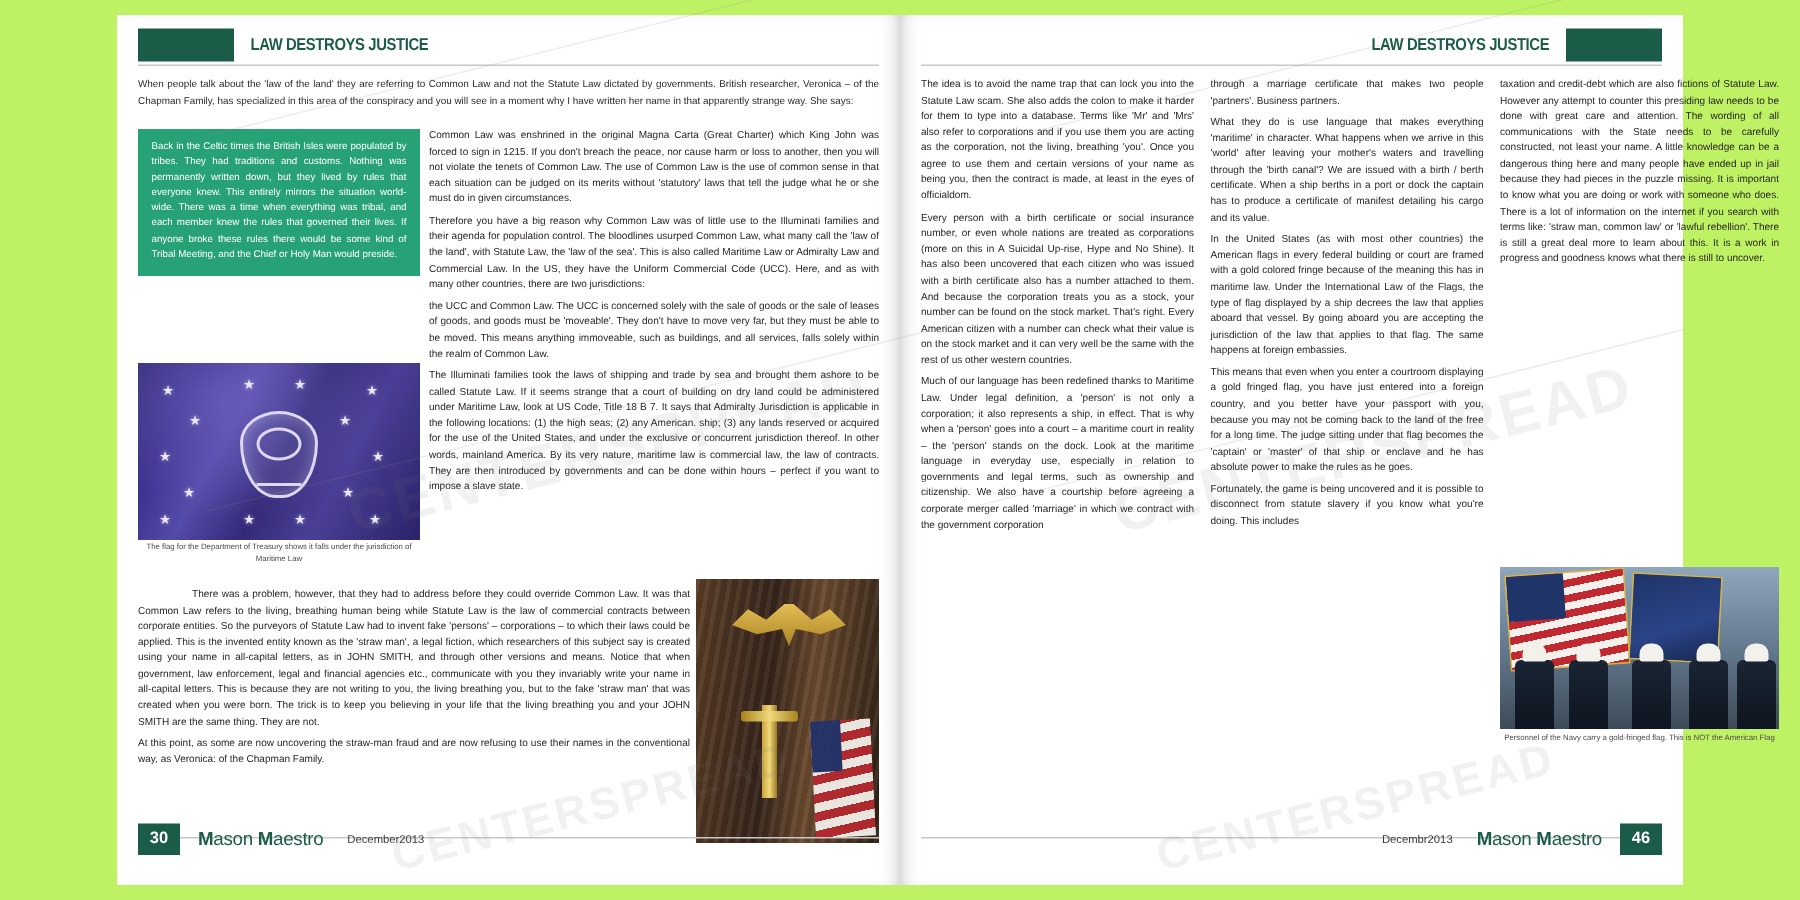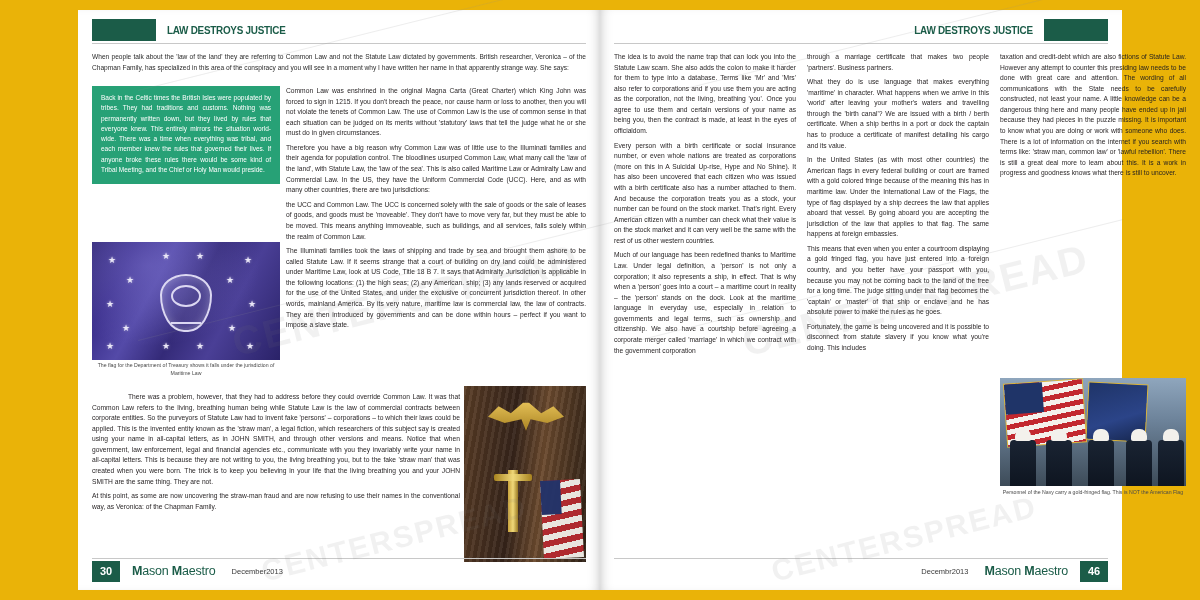--- a/index.html
+++ b/index.html
@@ -5,21 +5,21 @@
   * { box-sizing: border-box; margin: 0; padding: 0; }
   html, body {
     width: 1200px; height: 600px;
     background: #ffffff;
     font-family: "Liberation Sans", sans-serif;
     overflow: hidden;
   }
   .spread {
     position: relative;
     width: 1200px; height: 600px;
-    background: #eab308;
+    background: #bef264;
   }
   
   .sheet {
     position: absolute;
     left: 78px; top: 10px;
     width: 1044px; height: 580px;
     background: #ffffff;
     box-shadow: 0 0 0 0 rgba(0,0,0,0);
   }
   .page {
@@ -271,21 +271,21 @@
   .cap-navy { left: 922px; top: 479px; width: 186px; }
 
   
   .footer-rule {
     position: absolute;
     height: 1px; background: #c8c8c8;
     bottom: 31px;
   }
   .footer {
     position: absolute;
-    bottom: 8px;
+    bottom: 20px;
     height: 22px;
     display: flex; align-items: center;
   }
   .footer-left  { left: 14px; }
   .footer-right { right: 14px; margin-left: 22px; }
   .pgnum {
     width: 28px; height: 21px;
     background: #1b5c48;
     color: #ffffff;
     font-weight: bold;

